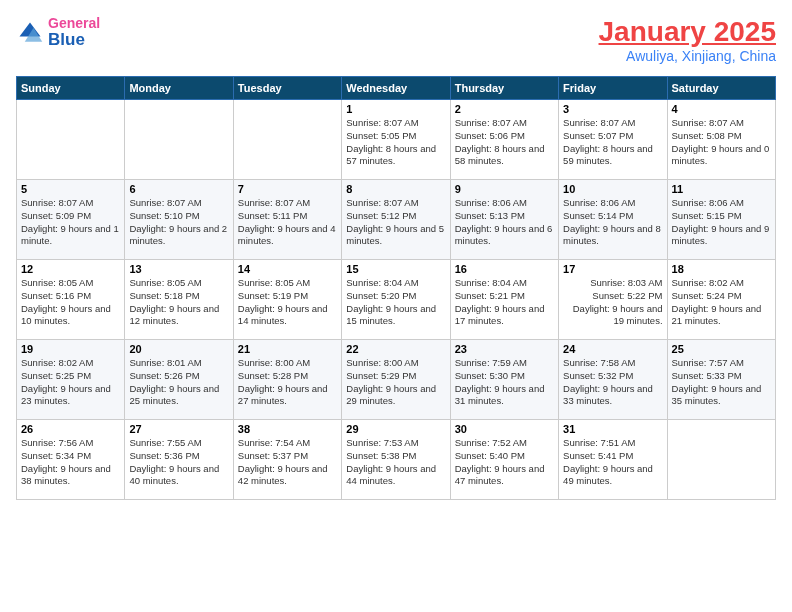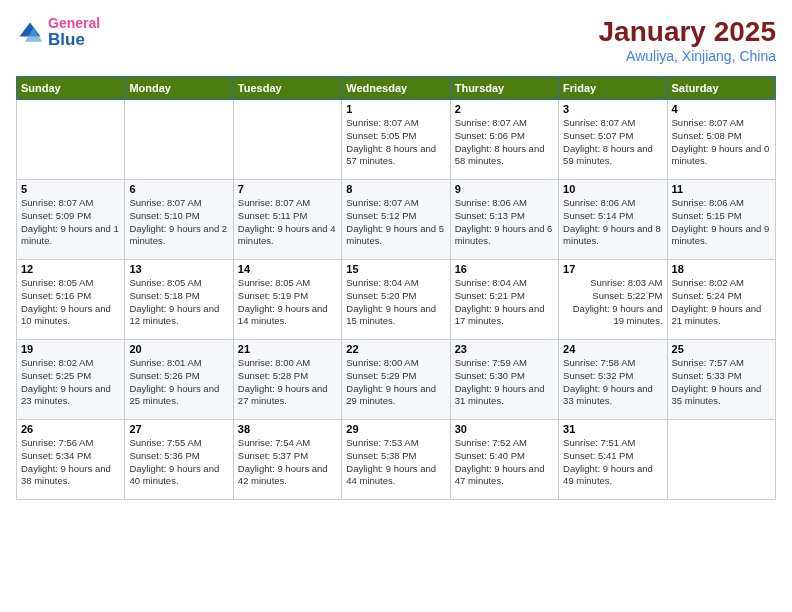--- a/index.html
+++ b/index.html
@@ -39,21 +39,22 @@
     .logo-icon {
       width: 28px;
       height: 28px;
     }
     .title-block {
       text-align: right;
     }
     .month-title {
       font-size: 28px;
       font-weight: bold;
-      color: #7f1d1d;
+      color: #ef4444;
+      text-decoration: underline;
     }
     .location-title {
       font-size: 14px;
       color: #3b82f6;
     }
     .calendar-table {
       width: 100%;
       border-collapse: collapse;
       font-size: 10.5px;
     }
@@ -88,21 +89,21 @@
     .empty-cell {
       background: #f9f9f9;
     }
     tr:nth-child(even) td {
       background-color: #f5f7fa;
     }
     tr:nth-child(odd) td {
       background-color: #ffffff;
     }
     .calendar-table thead tr th {
-      background-color: #4d7c0f;
+      background-color: #0c4a6e;
     }
   </style>
 </head>
 <body>
 
 <div class="header">
   <div class="logo">
     <svg class="logo-icon" viewBox="0 0 32 32">
       <polygon points="16,4 28,20 4,20" fill="#1a5fb4"></polygon>
       <polygon points="20,10 30,26 10,26" fill="#5ba3d9" opacity="0.7"></polygon>

